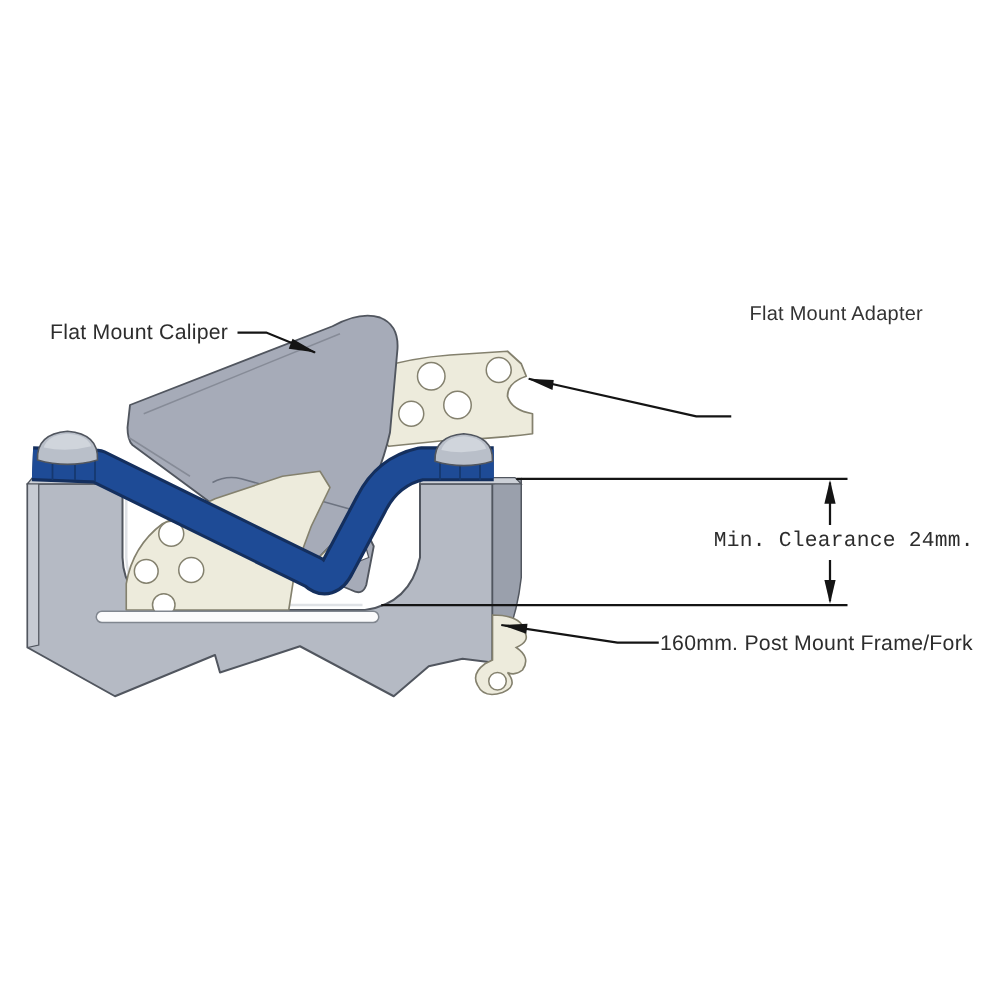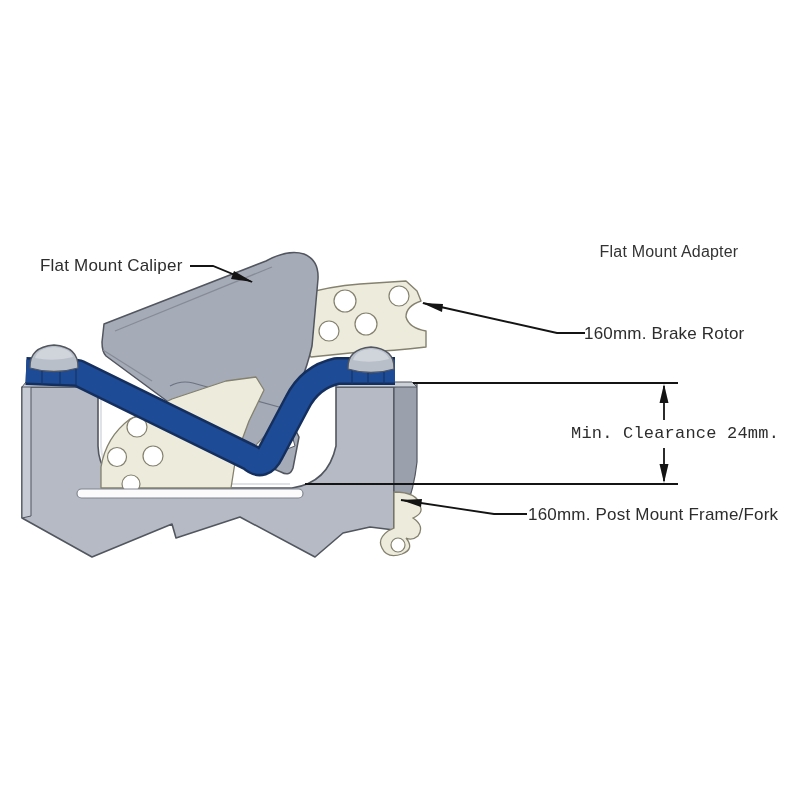--- a/index.html
+++ b/index.html
@@ -113,19 +113,18 @@
       <polygon points="401,500 422,499 421,507" fill="#141414"></polygon>
     </g>
   </svg>
 
   <div class="title">
     <div>Flat Mount Adapter</div>
   </div>
 
   <div class="label" style="left:40px;top:256px;">Flat Mount Caliper</div>
 
-  <div class="label" style="left:584px;top:324px;">160mm. Brake Rotor</div>
 
   <div class="label" style="left:571px;top:424px;font-family:Liberation Mono, monospace;">Min. Clearance 24mm.</div>
 
   <div class="label" style="left:528px;top:505px;">160mm. Post Mount Frame/Fork</div>
 
 </div>
 
 </body></html>

